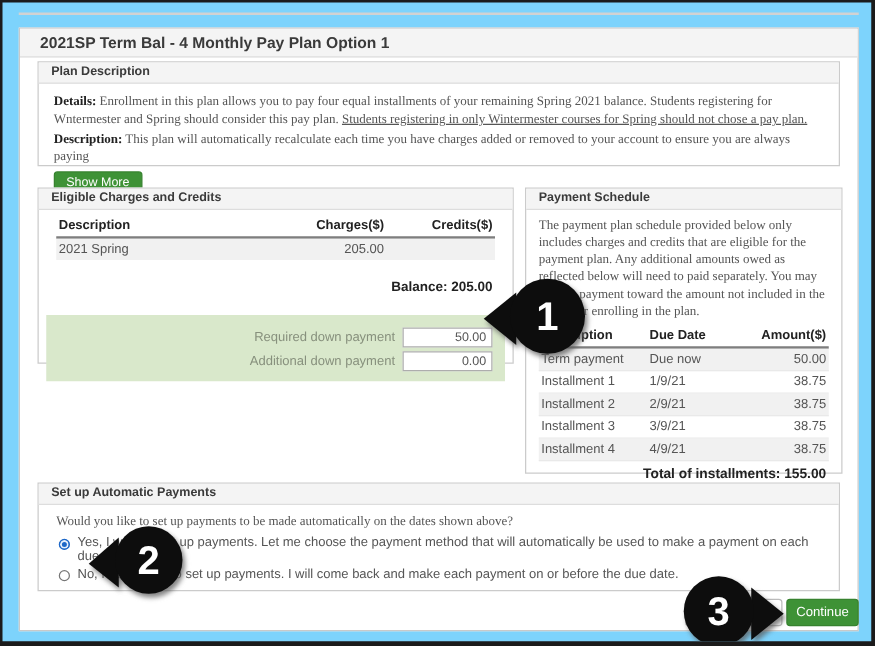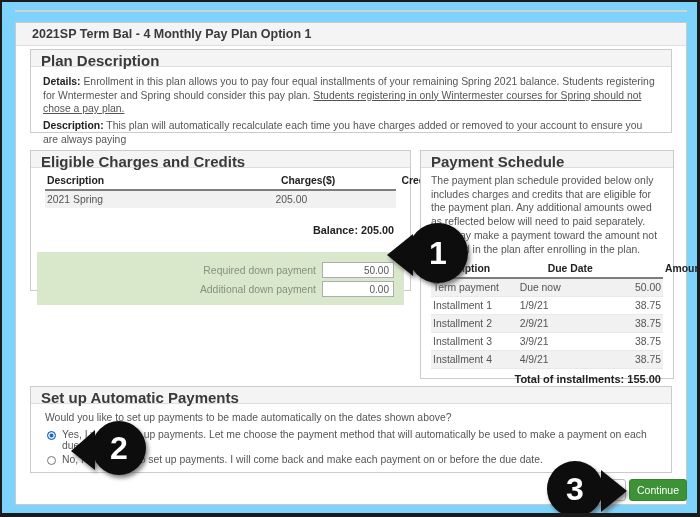--- a/index.html
+++ b/index.html
@@ -5,30 +5,30 @@
   html,body{margin:0;padding:0;background:#fff;font-family:"Liberation Sans",sans-serif;}
   *{box-sizing:border-box;}
   .shot{position:relative;width:700px;height:517px;background:#7dd3fc;
         border-style:solid;border-color:#1b1b1b;border-width:2px 3px 4px 2px;overflow:hidden;}
   .top-rule{position:absolute;left:13px;top:8px;width:672px;height:2px;background:#d2d2d2;}
   .main-panel{position:absolute;left:13px;top:20px;width:672px;height:483px;border:1px solid #c9c9c9;background:#fff;}
   .main-header{height:23px;background:#f4f4f4;border-bottom:1px solid #ddd;
                font-size:12.5px;font-weight:bold;color:#3a3a3a;padding:4px 0 0 16px;}
   .panel{position:absolute;border:1px solid #cbcbcb;background:#fff;}
   .panel-header{height:17px;background:#f4f4f4;border-bottom:1px solid #ddd;
-                font-size:15px;font-weight:bold;color:#3a3a3a;padding:2px 0 0 10px;}
+                font-size:10px;font-weight:bold;color:#3a3a3a;padding:2px 0 0 10px;}
   .panel-body{padding:5px 12px;}
-  p.txt{margin:3px 0;font-size:10.4px;line-height:1.32;color:#555;}
+  p.txt{margin:3px 0;font-size:10.4px;line-height:1.32;color:#555;font-family:Liberation Serif, serif;}
   b.lbl{color:#222;}
   .ulined{text-decoration:underline;}
   .btn-green{display:inline-block;background:var(--accent,#3e9236);color:#fff;border:1px solid #37822f;
              border-radius:3px;font-size:10px;padding:3px 9px;cursor:pointer;font-family:"Liberation Sans",sans-serif;}
   
   .trow{display:flex;font-size:10.4px;color:#555;padding:3px 2px;align-items:center;}
-  .thead{font-weight:bold;color:#222;border-bottom:2px solid #7e7e7e;gap:28px;}
+  .thead{font-weight:bold;color:#222;border-bottom:2px solid #7e7e7e;}
   .stripe{background:#f1f1f1;justify-content:center;}
   .rowline{border-bottom:1px solid #e9e9e9;}
   .c-desc{flex:0 0 45%;}
   .c-chg{flex:0 0 30%;text-align:right;}
   .c-crd{flex:0 0 25%;text-align:right;}
   .s-desc{flex:0 0 38%;}
   .s-due{flex:0 0 32%;}
   .s-amt{flex:0 0 30%;text-align:right;}
   .bal-line{font-size:10.8px;font-weight:bold;color:#222;text-align:right;padding:16px 2px;}
   .tot-line{font-size:11px;font-weight:bold;color:#222;text-align:right;padding:4px 2px;border-top:1px solid #ccc;}

